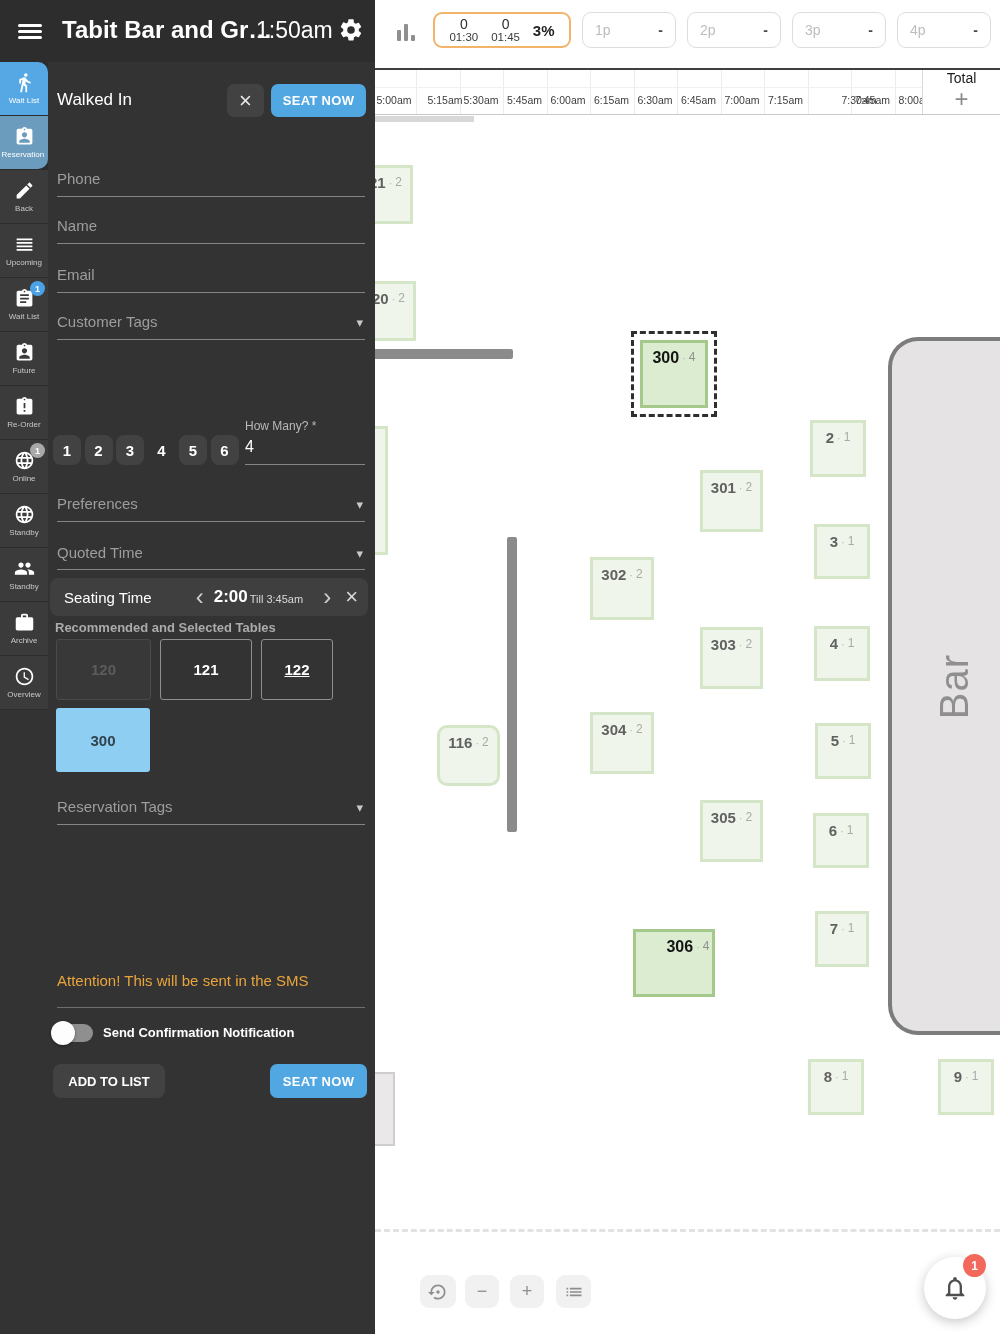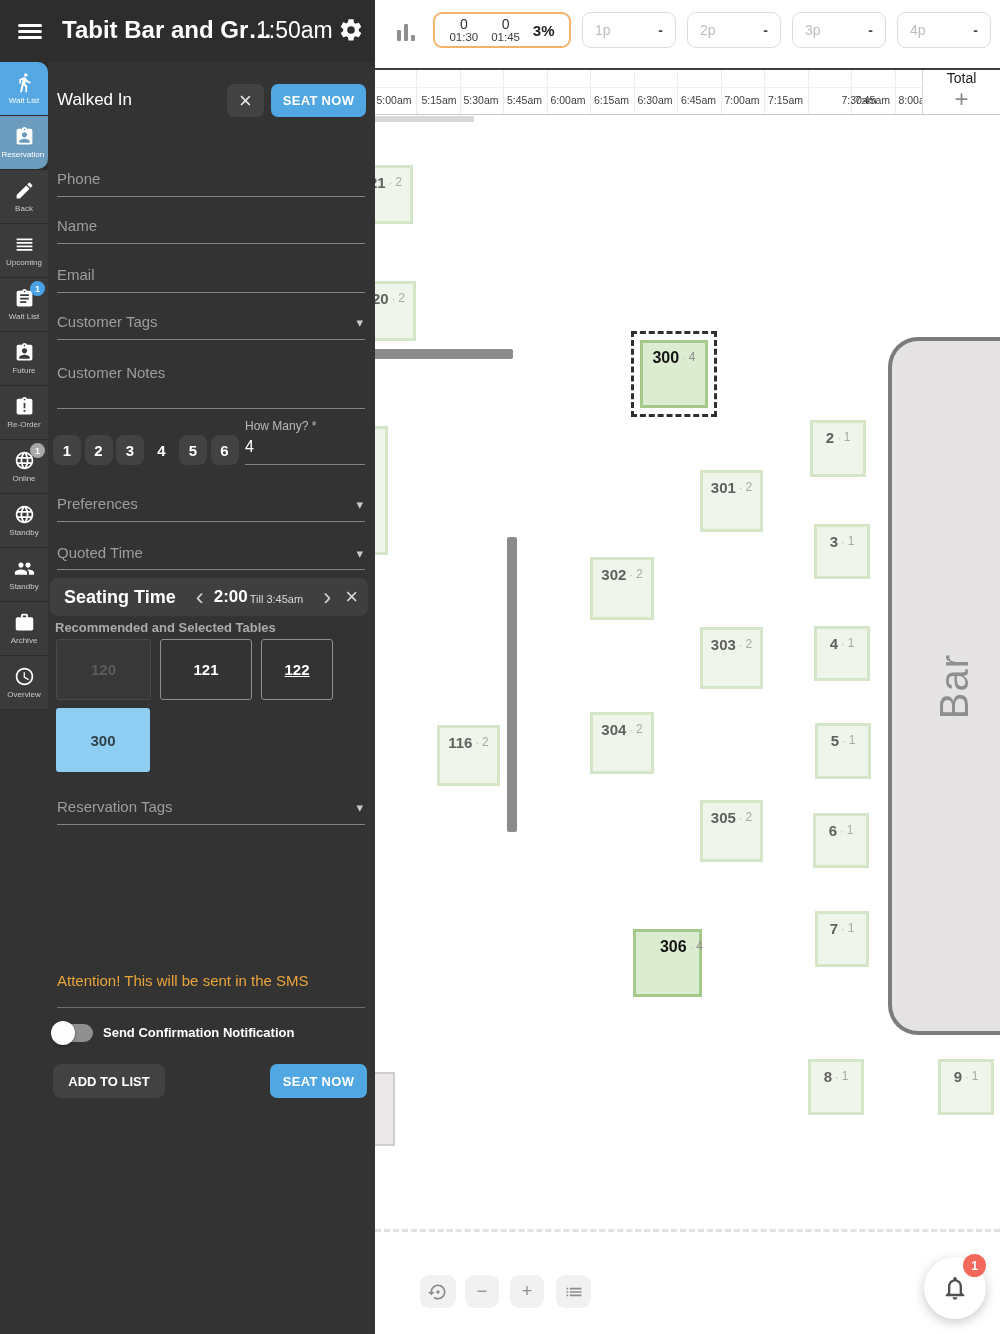--- a/index.html
+++ b/index.html
@@ -108,21 +108,21 @@
   .fld .ul{position:absolute;left:0;right:0;background:#858585;height:1px;}
   .fld .caret{position:absolute;right:2px;top:2px;color:#c9c9c9;font-size:13px;}
   .numbtn{position:absolute;top:373px;width:28px;height:30px;background:#424242;border-radius:8px;color:#fff;
     font-size:15px;font-weight:700;display:flex;align-items:center;justify-content:center;cursor:pointer;}
   .numbtn.plain{background:transparent;}
   #howmany-lab{position:absolute;left:197px;top:357px;font-size:12px;color:#b9b9b9;}
   #howmany-val{position:absolute;left:197px;top:376px;font-size:16px;color:#fff;}
   #howmany-ul{position:absolute;left:197px;top:402px;width:120px;height:1px;background:#858585;}
   #seating-bar{position:absolute;left:2px;top:516px;width:318px;height:38px;background:#3f3f3f;border-radius:8px;
     display:flex;align-items:center;padding:0 10px;box-sizing:border-box;}
-  #seating-bar .st-lab{font-size:18px;font-weight:700;color:#fff;margin-left:4px;}
+  #seating-bar .st-lab{font-size:15px;font-weight:400;color:#fff;margin-left:4px;}
   #seating-bar .chev{font-size:24px;color:#cfcfcf;line-height:20px;cursor:pointer;padding:0 4px;}
   #seating-bar .st-time{font-size:17px;font-weight:700;color:#fff;margin:0 2px 0 6px;}
   #seating-bar .st-till{font-size:11px;color:#d9d9d9;margin-right:16px;margin-top:3px;}
   #seating-bar .st-x{font-size:22px;color:#d8d8d8;margin-left:10px;cursor:pointer;}
   #rec-label{position:absolute;left:7px;top:558px;font-size:13px;color:#ababab;font-weight:700;}
   .topt{position:absolute;top:577px;height:61px;border:1.5px solid #8f8f8f;border-radius:3px;background:transparent;
     color:#fff;font-size:15px;font-weight:700;display:flex;align-items:center;justify-content:center;
     box-sizing:border-box;cursor:pointer;}
   .topt.disabled{border-color:#4a4a4a;color:#5c5c5c;background:#383838;}
   .topt.selected{top:646px;background:#8ecef3;border:none;color:#33424c;height:64px;}
@@ -205,36 +205,36 @@
         <div class="ftable" style="width: 64px; height: 62px; left: 215px; top: 712px;">
           <span class="tid">304</span>
           <span class="tdot">·</span>
           <span class="tseats">2</span>
         </div>
         <div class="ftable" style="width: 56px; height: 56px; left: 440px; top: 723px;">
           <span class="tid">5</span>
           <span class="tdot">·</span>
           <span class="tseats">1</span>
         </div>
-        <div class="ftable" style="width: 63px; height: 61px; left: 62px; top: 725px;">
+        <div class="ftable" style="width: 63px; height: 61px; left: 62px; top: 725px; border-radius: 10px;">
           <span class="tid">116</span>
           <span class="tdot">·</span>
           <span class="tseats">2</span>
         </div>
         <div class="ftable" style="width: 63px; height: 62px; left: 325px; top: 800px;">
           <span class="tid">305</span>
           <span class="tdot">·</span>
           <span class="tseats">2</span>
         </div>
         <div class="ftable" style="width: 56px; height: 55px; left: 438px; top: 813px;">
           <span class="tid">6</span>
           <span class="tdot">·</span>
           <span class="tseats">1</span>
         </div>
-        <div class="ftable strong" style="width: 69px; height: 68px; left: 258px; top: 929px; padding-left: 28px;">
+        <div class="ftable strong" style="width: 82px; height: 68px; left: 258px; top: 929px; padding-left: 28px;">
           <span class="tid">306</span>
           <span class="tdot">·</span>
           <span class="tseats">4</span>
         </div>
         <div class="ftable" style="width: 54px; height: 56px; left: 440px; top: 911px;">
           <span class="tid">7</span>
           <span class="tdot">·</span>
           <span class="tseats">1</span>
         </div>
         <div class="ftable" style="width: 56px; height: 56px; left: 433px; top: 1059px;">
@@ -297,21 +297,21 @@
         <div class="gv" style="left: 302px;"></div>
         <div class="gv" style="left: 258.5px;"></div>
         <div class="gv" style="left: 215px;"></div>
         <div class="gv" style="left: 171.5px;"></div>
         <div class="gv" style="left: 128px;"></div>
         <div class="gv" style="left: 84.5px;"></div>
         <div class="gv" style="left: 41px;"></div>
       <div id="gmid"></div>
 
       <div class="gtime" style="left: 19px;">5:00am</div>
-        <div class="gtime" style="left: 64px;">5:15am</div>
+        <div class="gtime" style="left: 50px; padding-left: 20px;">5:15am</div>
         <div class="gtime" style="left: 106px;">5:30am</div>
         <div class="gtime" style="left: 149.5px;">5:45am</div>
         <div class="gtime" style="left: 193px;">6:00am</div>
         <div class="gtime" style="left: 236.5px;">6:15am</div>
         <div class="gtime" style="left: 280px;">6:30am</div>
         <div class="gtime" style="left: 323.5px;">6:45am</div>
         <div class="gtime" style="left: 367px;">7:00am</div>
         <div class="gtime" style="left: 410.5px;">7:15am</div>
         <div class="gtime" style="left: 434px; margin-left: 28px;">7:30am</div>
         <div class="gtime" style="left: 497.5px;">7:45am</div>
@@ -472,23 +472,20 @@
         <span class="lab">Phone</span><div class="ul" style="top:26px;"></div>
       </div>
       <div class="fld" style="top:204px;">
         <span class="lab">Email</span><div class="ul" style="top:26px;"></div>
       </div>
       <div class="fld" style="top:251px;">
         <span class="lab">Customer Tags</span>
         <span class="caret">▾</span>
         <div class="ul" style="top:26px;"></div>
       </div>
-      <div class="fld" style="top:302px;">
-        <span class="lab">Customer Notes</span><div class="ul" style="top:44px;"></div>
-      </div>
 
       <div id="numpad">
           <div class="numbtn" style="left: 5px;">1</div>
           <div class="numbtn" style="left: 36.5px;">2</div>
           <div class="numbtn" style="left: 68px;">3</div>
           <div class="numbtn plain" style="left: 99.5px;">4</div>
           <div class="numbtn" style="left: 131px;">5</div>
           <div class="numbtn" style="left: 162.5px;">6</div>
         </div>
       <div id="howmany-lab">

